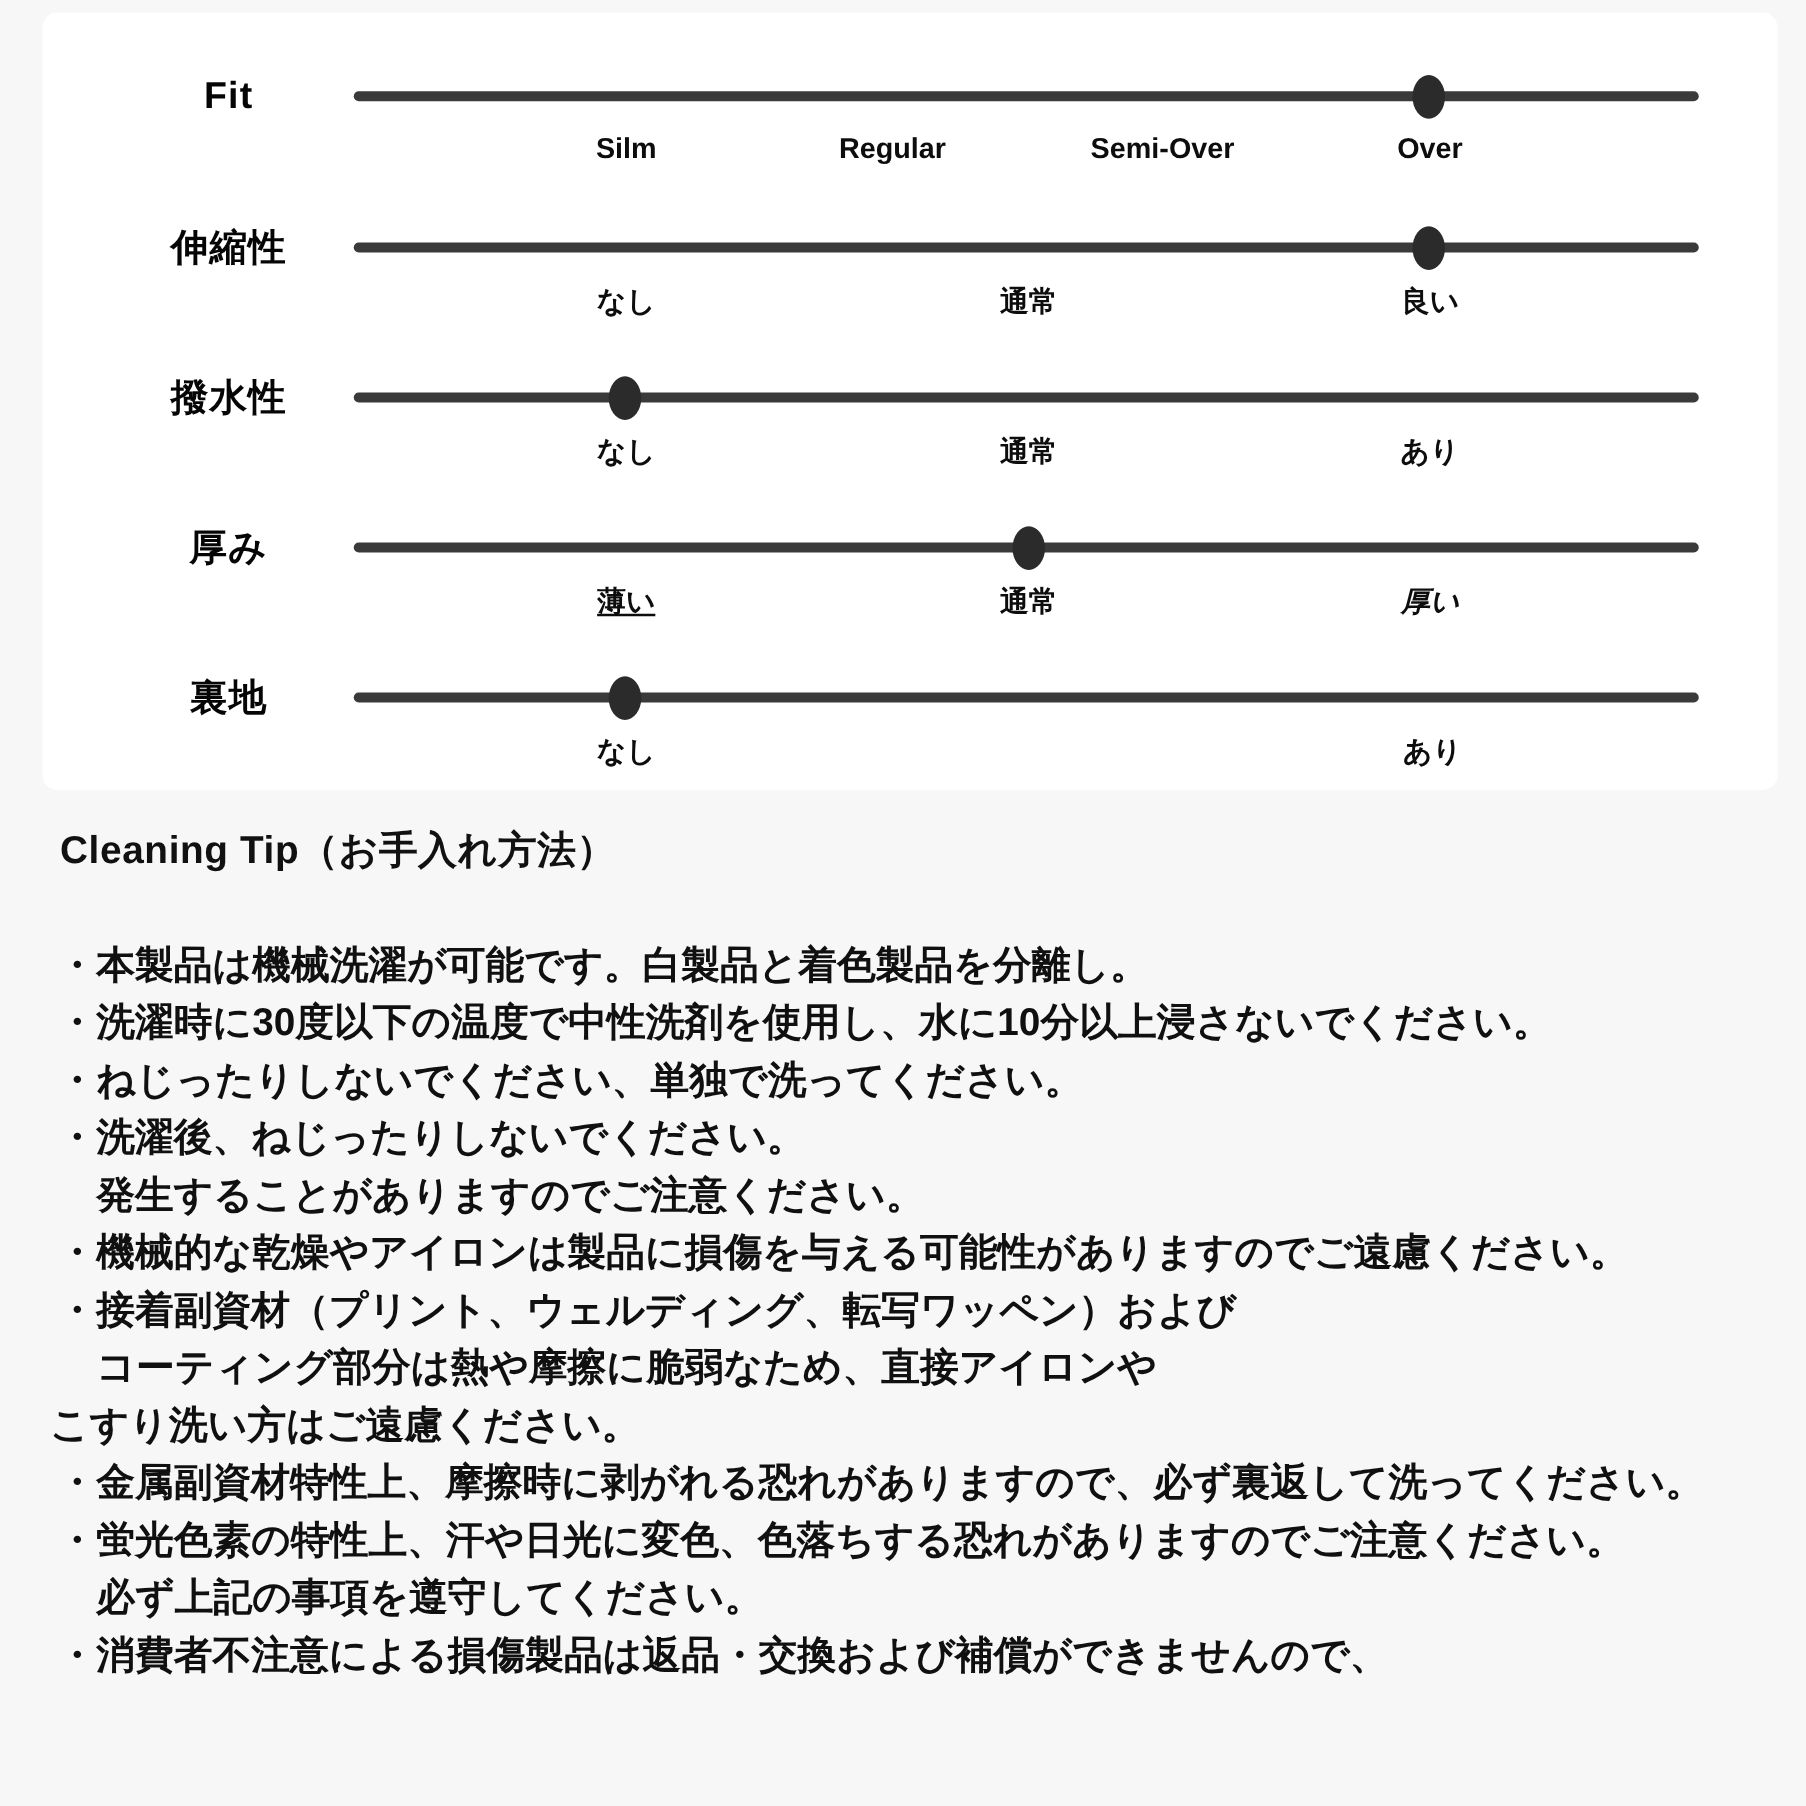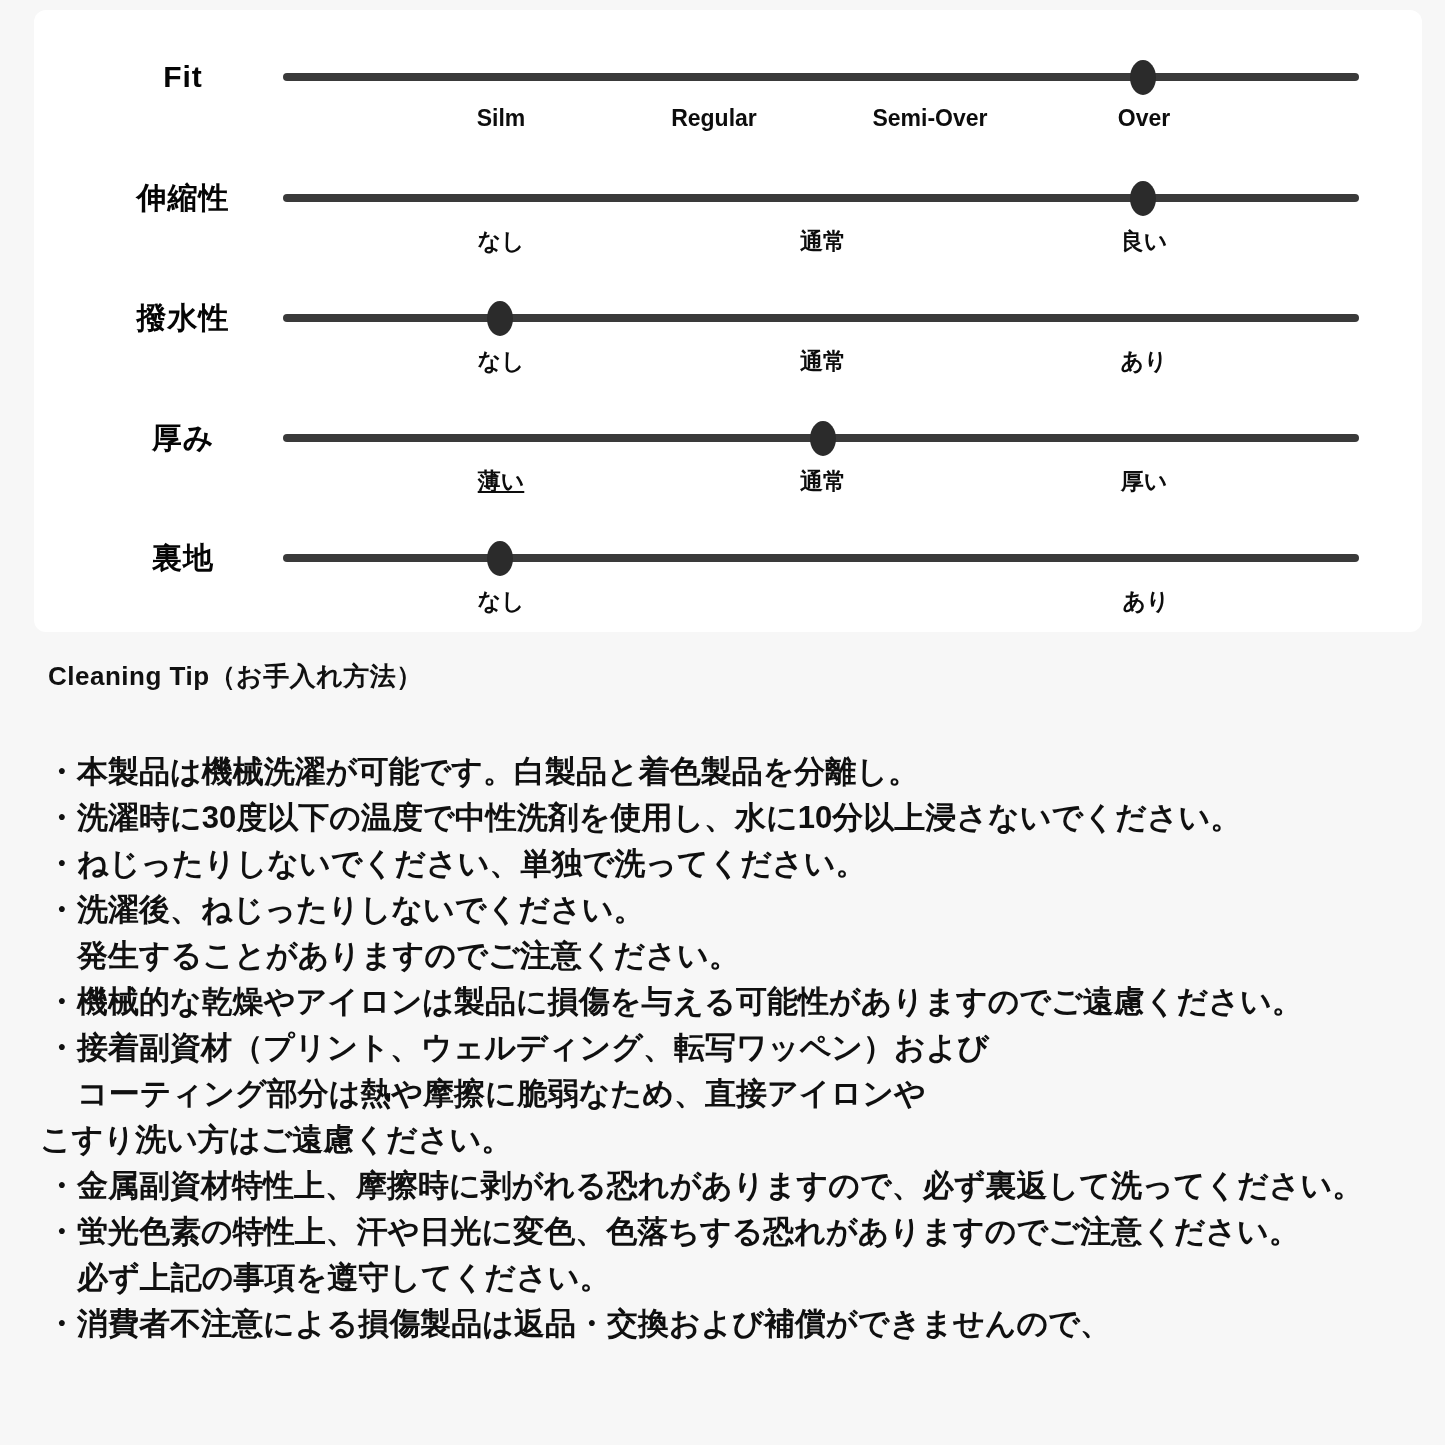--- a/index.html
+++ b/index.html
@@ -33,21 +33,21 @@
     border-radius:50%;
   }
   .tick-label{
     position:absolute;top:28px;width:200px;margin-left:-100px;
     text-align:center;font-size:23px;font-weight:700;color:#0d0d0d;
   }
 
   
   .care-heading{
     position:absolute;left:48px;top:659px;
-    font-size:26px;font-weight:600;color:#111;letter-spacing:0.5px;
+    font-size:31px;font-weight:600;color:#111;letter-spacing:0.5px;
   }
   .care-list{position:absolute;left:46px;top:749px;width:1380px;}
   .care-line{
     height:46px;line-height:46px;
     font-size:31px;font-weight:700;color:#101010;
     white-space:nowrap;letter-spacing:0px;
   }
   .care-line.indent-1{padding-left:31px;}
   .care-line.indent-2{margin-left:-6px;}
 </style>
@@ -99,21 +99,21 @@
 
   <div class="slider-row" style="top: 438px;">
     <div class="row-label">厚み</div>
     <div class="track" style="background: rgb(58, 58, 58);"></div>
     <div class="thumb" title="通常" style="background: rgb(43, 43, 43); left: 764px;"></div>
 
   <div class="tick-label" style="left: 455px; text-decoration: underline;">薄い</div>
 
   <div class="tick-label" style="left: 777px;">通常</div>
 
-  <div class="tick-label" style="left: 1098px;">厚い</div>
+  <div class="tick-label" style="left: 1098px; font-style: italic;">厚い</div>
 </div>
 
   <div class="slider-row" style="top: 558px;">
     <div class="row-label">裏地</div>
     <div class="track" style="background: rgb(58, 58, 58);"></div>
     <div class="thumb" title="なし" style="background: rgb(43, 43, 43); left: 441px;"></div>
 
   <div class="tick-label" style="left: 455px;">なし</div>
 
   <div class="tick-label" style="left: 1100px;">あり</div>

